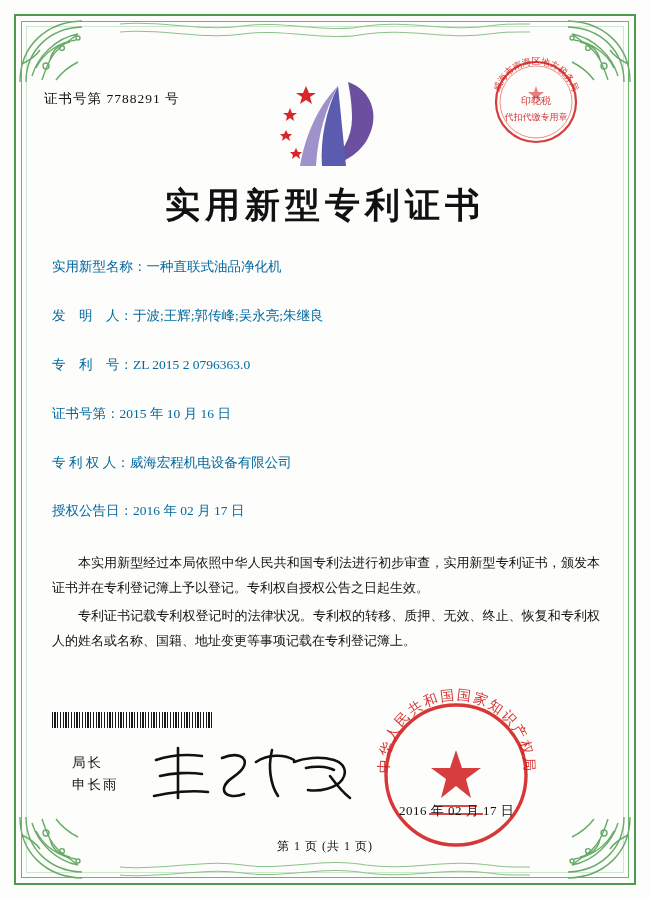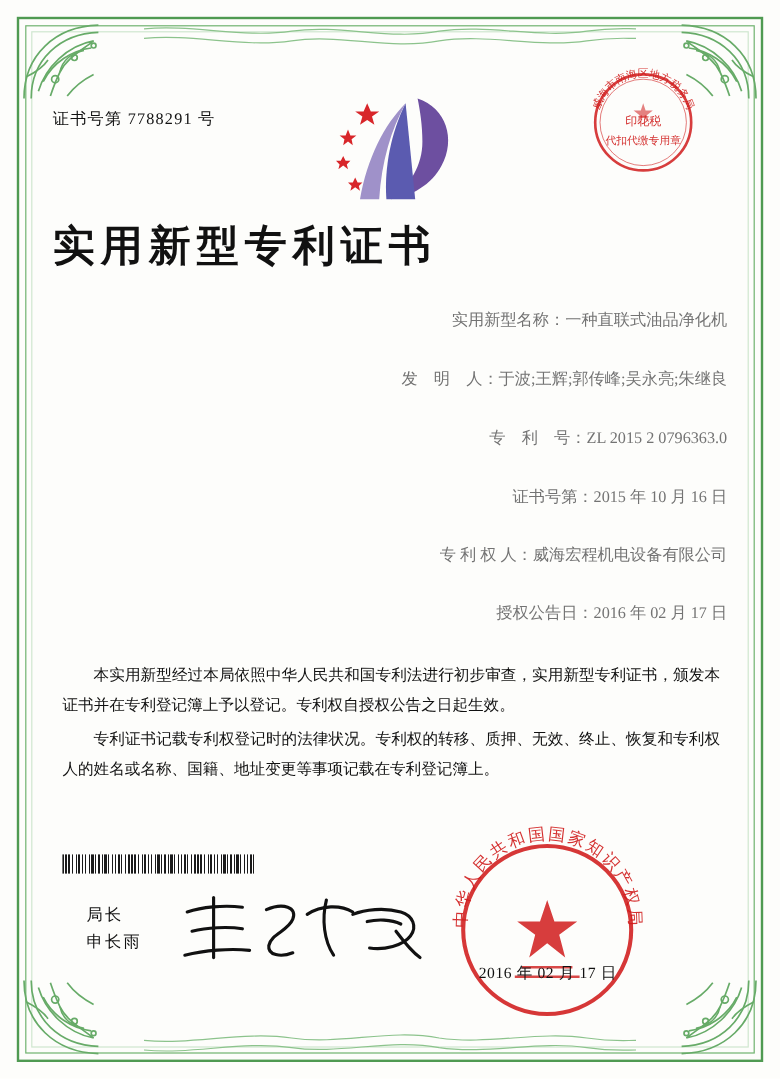--- a/index.html
+++ b/index.html
@@ -109,41 +109,40 @@
     width: 104px;
     height: 104px;
   }
   .seal-top svg { width: 100%; height: 100%; display: block; }
 
   .main-title {
     position: absolute;
     left: 0;
     right: 0;
     top: 142px;
-    text-align: left;
+    text-align: center;
     font-size: 35px;
     font-weight: bold;
     letter-spacing: 5px;
     color: #111;
     font-family: Liberation Sans, sans-serif;
   }
 
   .fields {
     position: absolute;
     left: 8px;
     right: 0;
     top: 218px;
   }
   .field {
     font-size: 13.5px;
     line-height: 1.4;
     margin-bottom: 30px;
-    color: #737373;
+    color: #0369a1;
     white-space: nowrap;
-    text-align: right;
   }
   .field .label {
     display: inline-block;
   }
   .field .value {
     display: inline-block;
   }
 
   .body-text {
     position: absolute;
@@ -422,15 +421,16 @@
         </g>
         <g fill="none" stroke="#d01b1b" stroke-width="2" opacity="0.8">
           <path d="M60 126 L114 126"></path>
           <path d="M66 118 L108 118"></path>
         </g>
       </svg>
     </div>
 
     <div class="seal-date">2016 年 02 月 17 日</div>
 
+    <div class="page-footer">第 1 页 (共 1 页)</div>
 
   </div>
 </div>
 
 </body></html>

